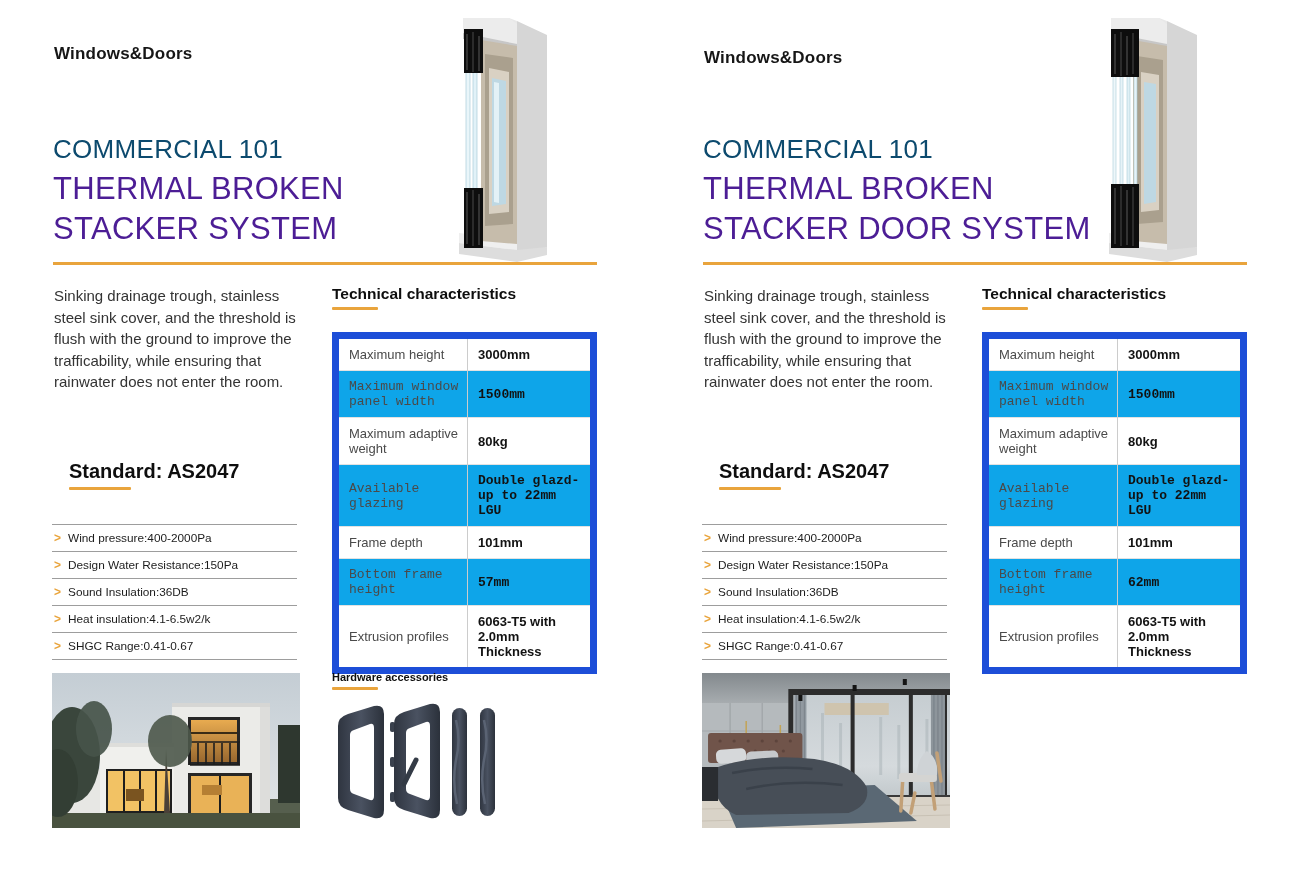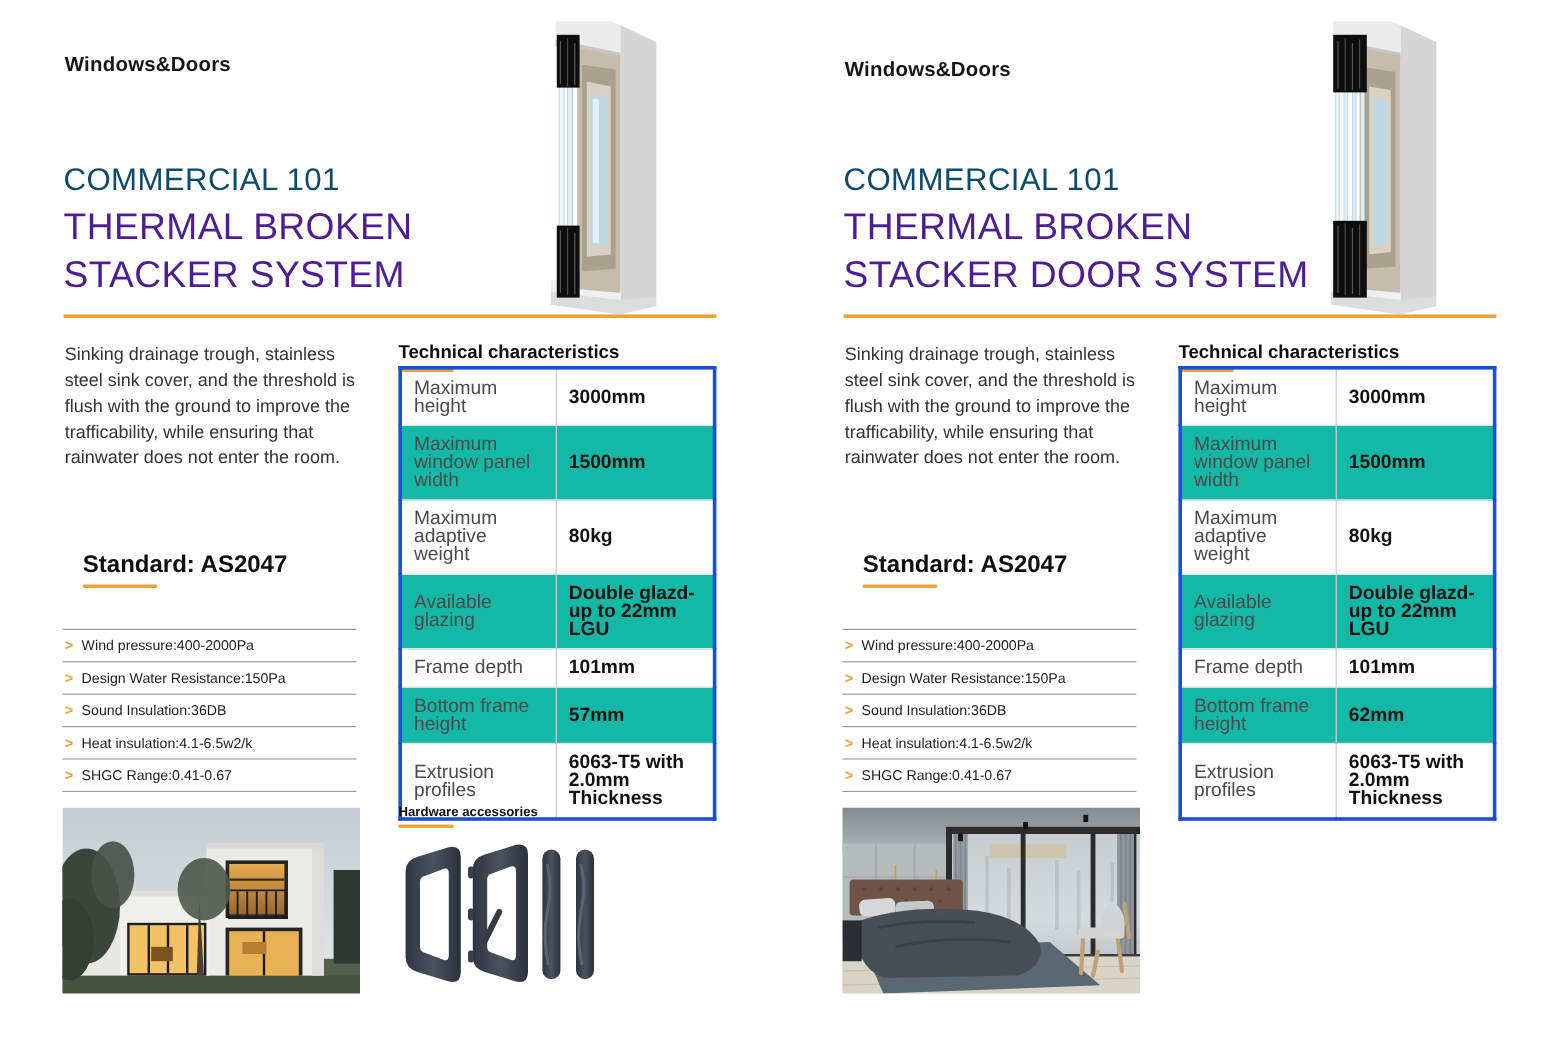--- a/index.html
+++ b/index.html
@@ -23,27 +23,27 @@
   .render{position:absolute;left:457px;top:16px;width:92px;height:246px;}
 
   .desc{position:absolute;left:54px;top:285px;width:254px;font-size:15px;line-height:21.5px;color:#333;}
 
   .sec-h{font-weight:700;color:#0e0e0e;}
   .sec-underline{height:3px;background:#E9A43C;margin-top:4px;border-radius:1px;}
 
   .tech-h{position:absolute;left:332px;top:285px;font-size:15.5px;}
   .tech-h .sec-underline{width:46px;}
 
-  table.tech{position:absolute;left:332px;top:305px;width:265px;border-collapse:collapse;
-    border:3px solid #1d4ed8;font-size:16px;table-layout:fixed;}
+  table.tech{position:absolute;left:332px;top:332px;width:265px;border-collapse:collapse;
+    border:7px solid #1d4ed8;font-size:13px;table-layout:fixed;}
   table.tech td{padding:8px 8px 8px 10px;vertical-align:middle;border-top:1px solid #e2e2e2;}
   table.tech tr:first-child td{border-top:none;}
   table.tech td.lbl{width:110px;color:#4a4a4a;border-right:1px solid #cccccc;line-height:15px;}
   table.tech td.val{font-weight:700;color:#121212;line-height:15px;padding-left:10px;}
-  table.tech tr.alt{background:#14b8a6;}
+  table.tech tr.alt{background:#0ea5e9;font-family:Liberation Mono, monospace;}
 
   .std-h{position:absolute;left:53px;top:460px;font-size:20px;margin-left:16px;}
   .std-h .sec-underline{width:62px;}
 
   .spec-list{position:absolute;left:52px;top:524px;width:245px;}
   .spec-item{display:flex;align-items:center;height:26px;border-top:1px solid #9d9d9d;
     font-size:11.8px;color:#1c1c1c;}
   .spec-item:last-child{border-bottom:1px solid #9d9d9d;}
   .spec-arrow{color:#E9A43C;font-weight:700;font-size:12px;margin:0 7px 0 2px;}
 

